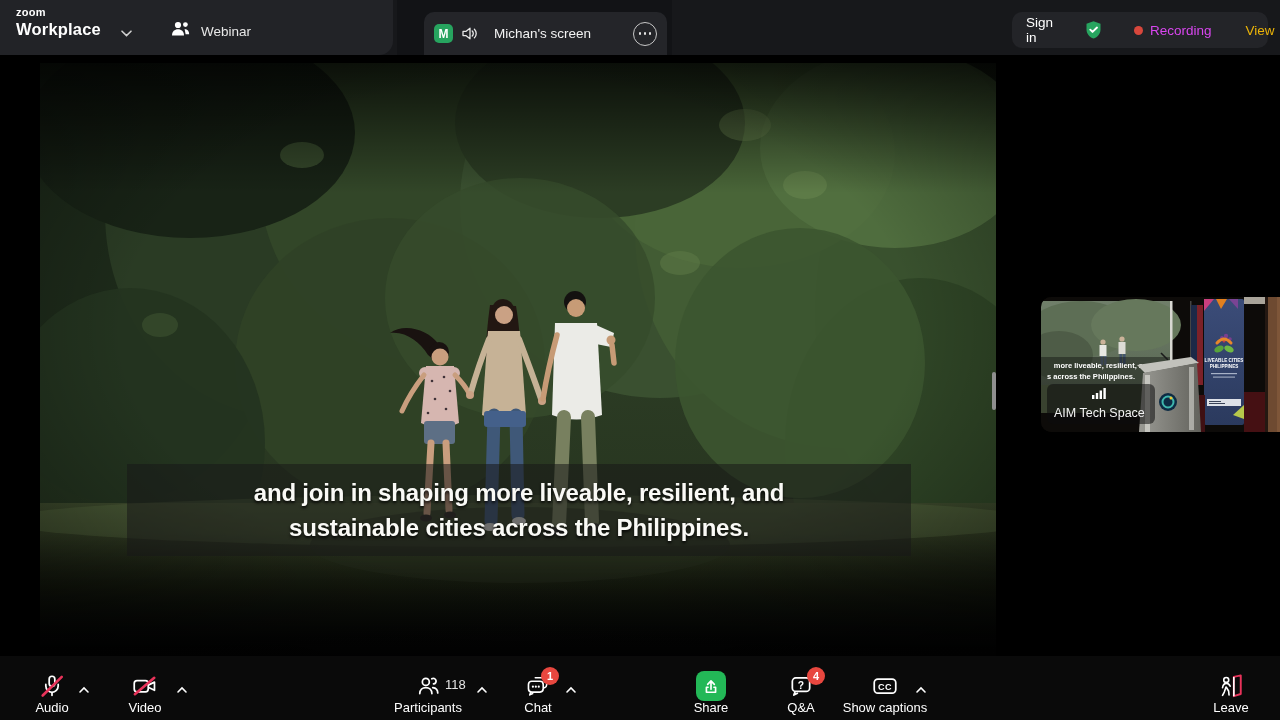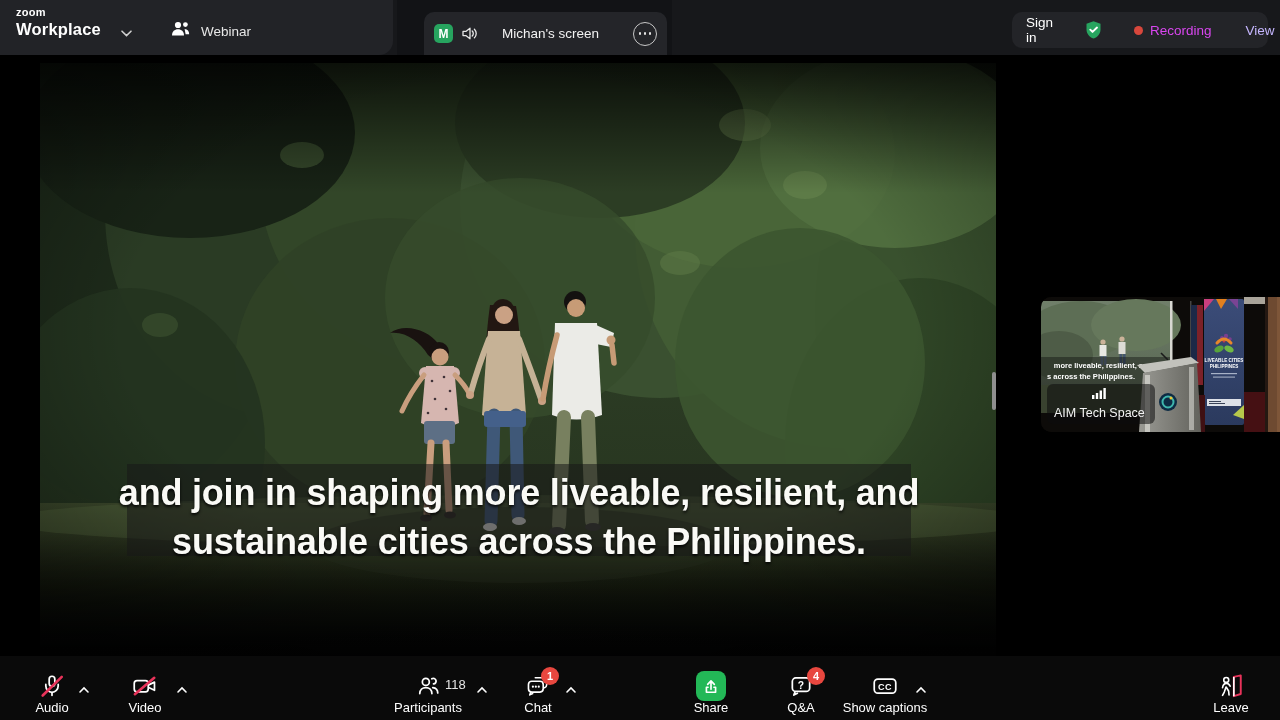--- a/index.html
+++ b/index.html
@@ -19,41 +19,41 @@
   .brand .zoom-sm{display:block;font-size:11px;font-weight:bold;letter-spacing:.3px;color:#fff;}
   .brand .wp{display:block;font-size:16.5px;font-weight:600;margin-top:3px;color:#fff;letter-spacing:.2px;}
   .brand-chevron{position:absolute;left:120px;top:24px;}
   .webinar-group{position:absolute;left:170px;top:20px;display:flex;align-items:center;gap:10px;}
   .webinar-group .lbl{font-size:13.5px;color:#e8e8e8;}
   .screen-tab{position:absolute;left:424px;top:12px;width:243px;height:43px;background:#242529;
     border-radius:10px 10px 0 0;display:flex;align-items:center;padding:0 10px;}
   .m-badge{width:19px;height:19px;border-radius:5px;background:var(--accent-green,#27a45f);
     display:flex;align-items:center;justify-content:center;font-size:12px;font-weight:bold;color:#fff;}
   .screen-tab .spk{margin-left:8px;display:flex;}
-  .screen-tab .title{margin-left:24px;font-size:13.5px;color:#f2f2f2;white-space:nowrap;}
+  .screen-tab .title{margin-left:16px;font-size:13.5px;color:#f2f2f2;white-space:nowrap;}
   .tab-more{margin-left:auto;width:24px;height:24px;border-radius:50%;border:1.4px solid #c7c7c7;
     display:flex;align-items:center;justify-content:center;gap:2.5px;background:transparent;cursor:pointer;}
   .tab-more i{width:2.6px;height:2.6px;border-radius:50%;background:#e3e3e3;display:block;}
   .session-pill{position:absolute;left:1012px;top:12px;width:256px;height:36px;background:#232428;
     border-radius:10px;display:flex;align-items:center;padding:0 14px;gap:30px;}
   .session-pill .signin{font-size:13.5px;color:#fff;cursor:pointer;}
   .rec{display:flex;align-items:center;gap:7px;}
   .rec .dot{width:9px;height:9px;border-radius:50%;background:var(--recording-red,#d8473c);}
   .rec .rl{font-size:13.5px;color:#d946ef;}
   .viewbtn{display:flex;align-items:center;gap:6px;margin-left:4px;cursor:pointer;}
-  .viewbtn .vl{font-size:13.5px;color:#c4b5fd;}
+  .viewbtn .vl{font-size:13.5px;color:#eab308;}
 
   
   .stage{position:absolute;left:0;top:55px;width:1280px;height:601px;background:#000;}
   .video-frame{position:absolute;left:40px;top:8px;width:956px;height:593px;background:#000;overflow:hidden;}
   .video-frame svg{display:block;}
   .caption-band{position:absolute;left:87px;top:401px;width:784px;height:92px;
     background:rgba(24,24,24,.55);display:flex;flex-direction:column;align-items:center;justify-content:center;gap:1px;}
-  .caption-band span{font-size:36px;font-weight:bold;color:#fafaf6;letter-spacing:-.2px;
-    text-shadow:0 2px 3px rgba(0,0,0,.85);line-height:34px;white-space:nowrap;margin-top:14px;}
+  .caption-band span{font-size:24px;font-weight:bold;color:#fafaf6;letter-spacing:-.2px;
+    text-shadow:0 2px 3px rgba(0,0,0,.85);line-height:34px;white-space:nowrap;}
   .side-scrollbar{position:absolute;left:992px;top:317px;width:4px;height:38px;background:#8f8f8f;border-radius:2px;cursor:pointer;}
   .thumb{position:absolute;left:1041px;top:242px;width:239px;height:135px;border-radius:10px 0 0 10px;
     overflow:hidden;background:#0d0b09;cursor:pointer;}
   .thumb-label{position:absolute;left:6px;bottom:8px;display:flex;align-items:center;gap:7px;
     background:rgba(12,12,12,.55);border-radius:6px;padding:3px 10px 4px 7px;flex-direction:column;}
   .thumb-label .tl{font-size:12.5px;color:#f4f4f4;white-space:nowrap;}
 
   
   .toolbar{position:absolute;left:0;top:656px;width:1280px;height:64px;background:#0a0a0a;}
   .tbtn{position:absolute;top:0;width:130px;height:64px;cursor:pointer;}

